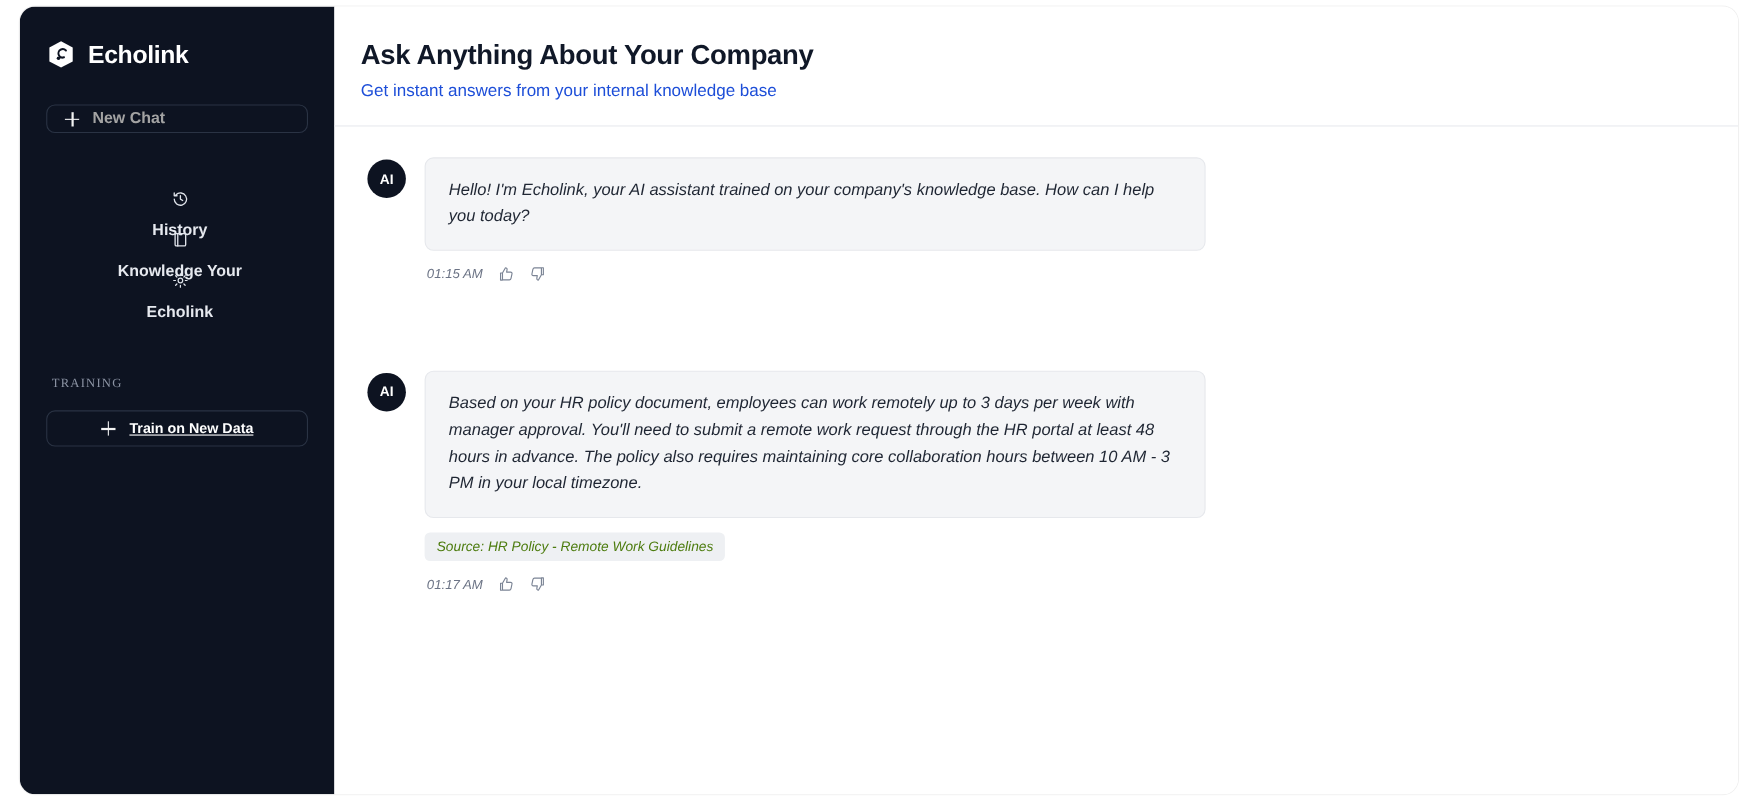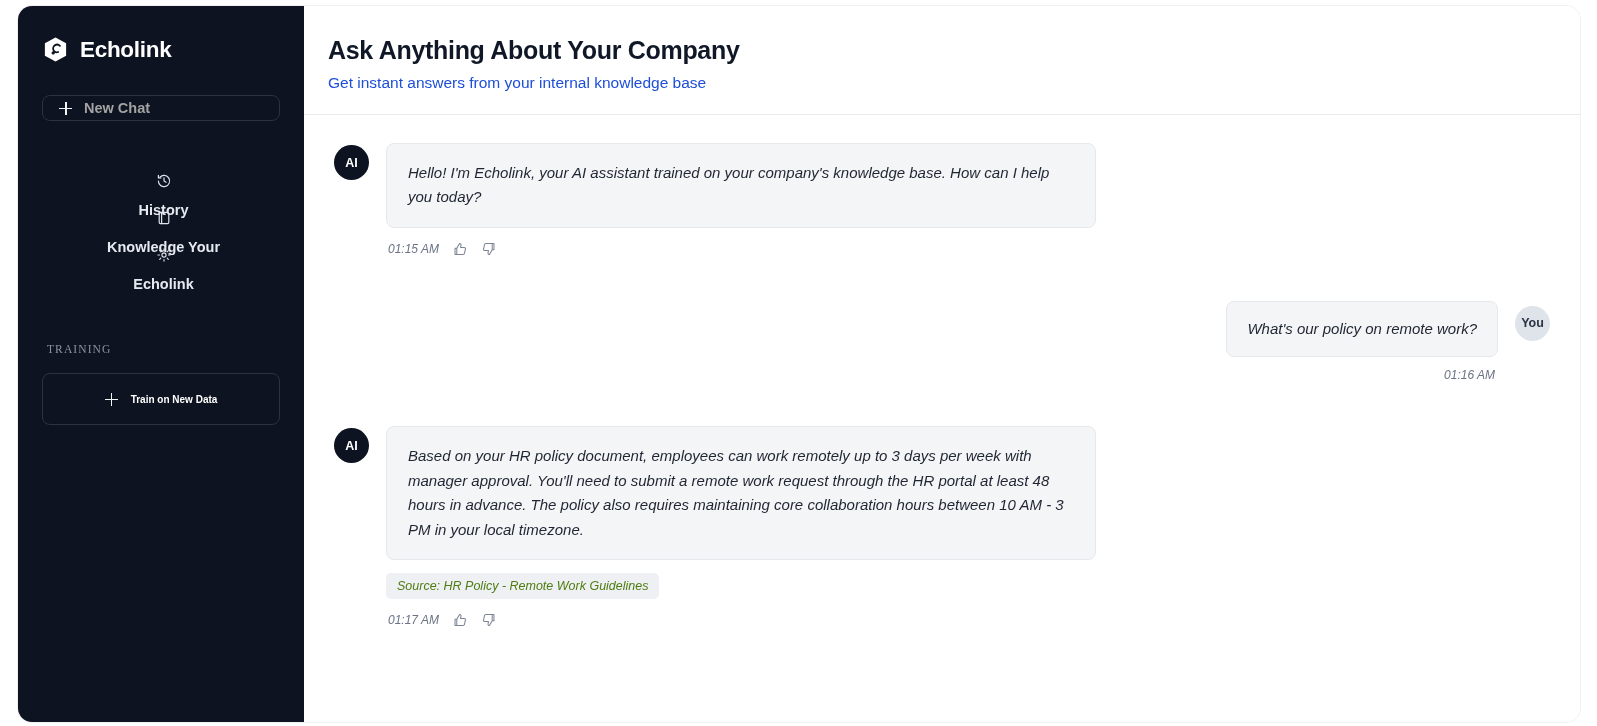--- a/index.html
+++ b/index.html
@@ -104,32 +104,33 @@
   .section-label {
     margin: 62px 24px 0 29px;
     font-size: 11.5px;
     letter-spacing: 1.1px;
     color: #8b93a3;
     font-weight: 400;
     font-family: Liberation Serif, serif;
   }
   .train-btn {
     margin: 18px 24px 0 24px;
-    height: 52px;
+    height: 33px;
     border: 1px solid #2a3344;
     border-radius: 8px;
     background: transparent;
     color: #ffffff;
     display: flex;
     align-items: center;
     justify-content: center;
     gap: 13px;
-    font-size: 10px;
+    font-size: 13px;
     font-weight: 700;
     cursor: pointer;
+    text-decoration: underline;
   }
 
   
   .main {
     flex: 1;
     background: #ffffff;
     position: relative;
     display: flex;
     flex-direction: column;
     min-width: 0;
@@ -321,29 +322,20 @@
               <svg width="16" height="16" viewBox="0 0 20 20" fill="none" stroke="#7b8495" stroke-width="1.3" stroke-linejoin="round">
                 <path d="M14 11V3h2.2v8zM14 11l-3.4 6c-1.3 0-2-.9-1.8-2.1L9.3 12H4.7c-1 0-1.7-.9-1.5-1.9l1.1-5.3C4.5 3.9 5.3 3.2 6.2 3.2H14z"></path>
               </svg>
             </span>
           </div>
         </div>
       </div>
 
       <div class="gap-lg"></div>
 
-      <div class="msg-row user">
-        <div class="msg-col user">
-          <div class="bubble user">What's our policy on remote work?</div>
-          <div class="meta user">
-            <span class="timestamp">01:16 AM</span>
-          </div>
-        </div>
-        <div class="avatar user">You</div>
-      </div>
 
       <div class="gap-lg"></div>
 
       <div class="msg-row">
         <div class="avatar">AI</div>
         <div class="msg-col">
           <div class="bubble">Based on your HR policy document, employees can work remotely up to 3 days per week with manager approval. You'll need to submit a remote work request through the HR portal at least 48 hours in advance. The policy also requires maintaining core collaboration hours between 10 AM - 3 PM in your local timezone.</div>
           <div class="source-tag">Source: HR Policy - Remote Work Guidelines</div>
           <div class="meta">
             <span class="timestamp">01:17 AM</span>

